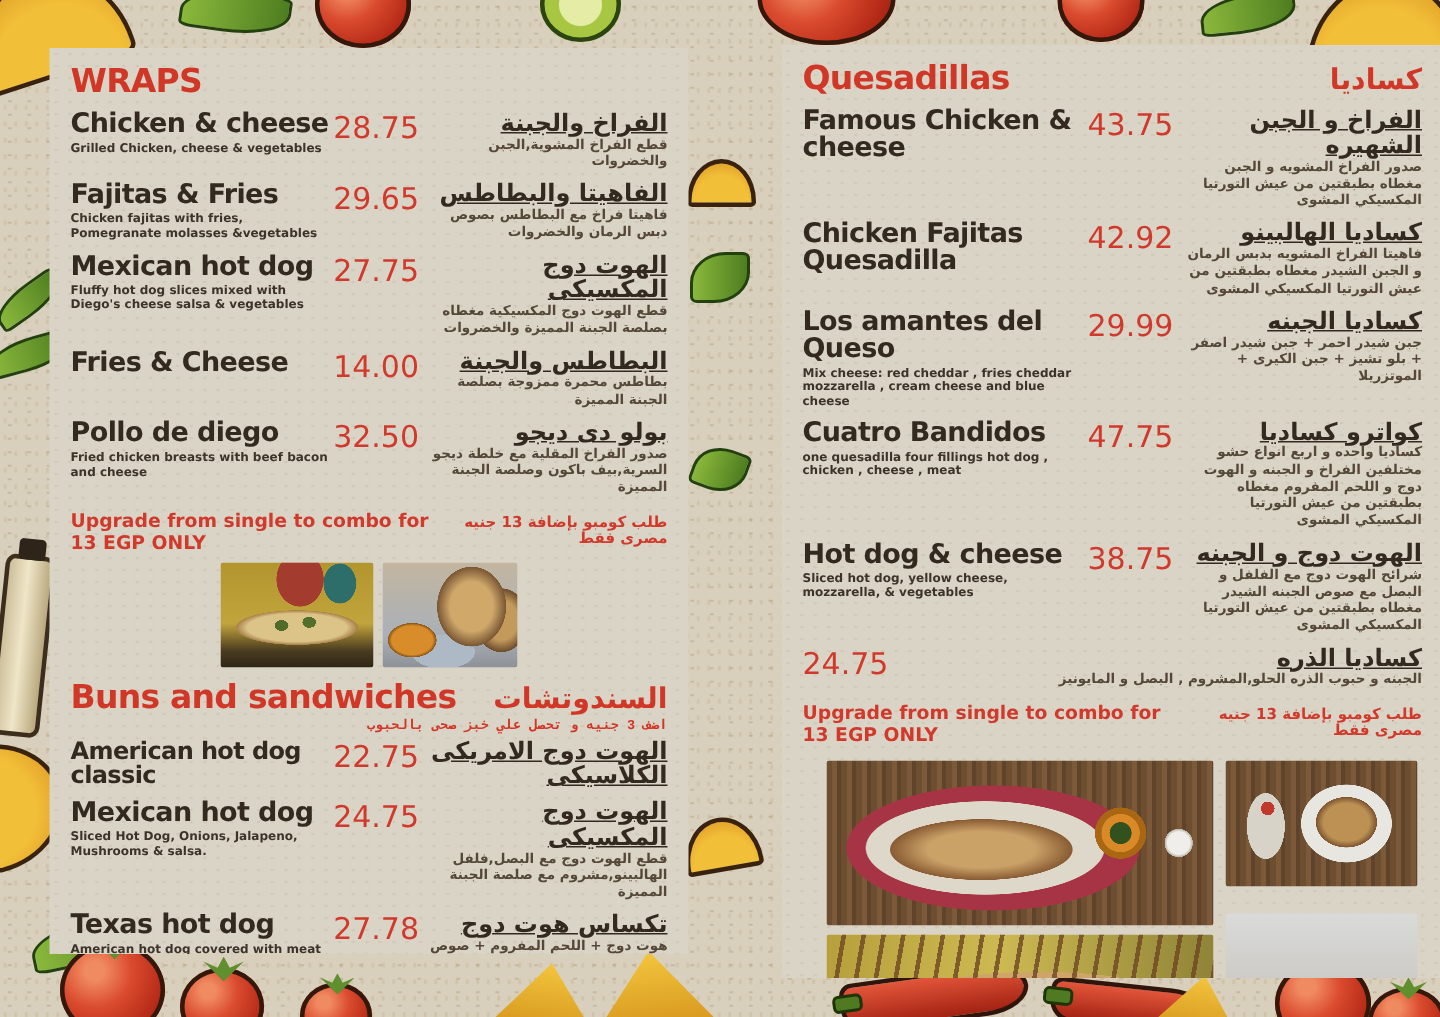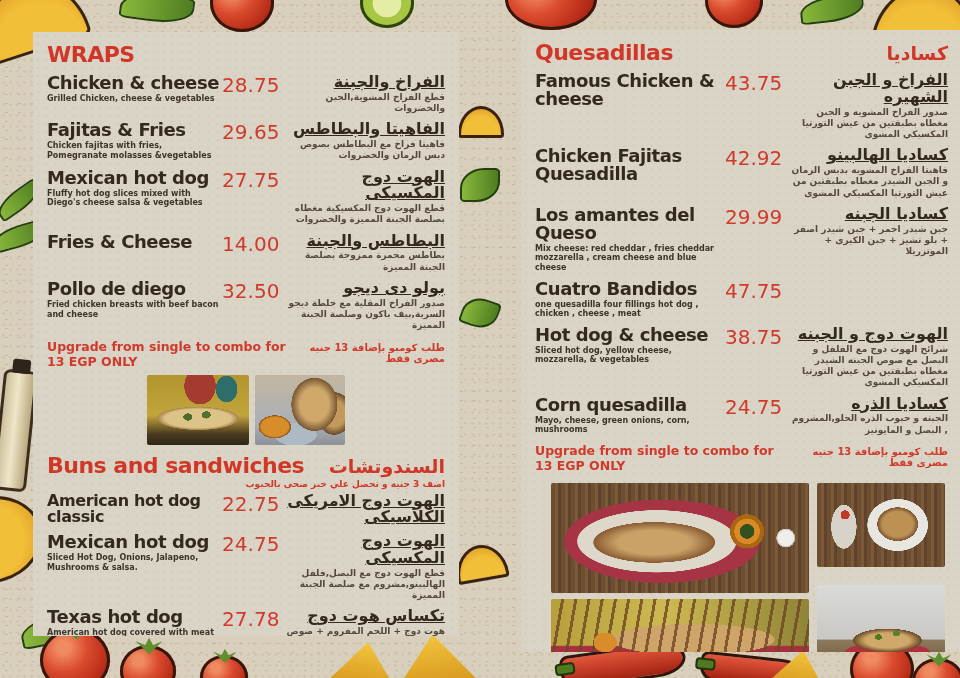--- a/index.html
+++ b/index.html
@@ -39,21 +39,21 @@
   .panel{position:absolute;z-index:1;background:#d9d4c6;
     background-image:radial-gradient(rgba(150,130,90,.12) 1px, transparent 1.2px);
     background-size:9px 8px;
     box-sizing:border-box;padding:8px 14px 0;overflow:hidden;}
   .panel.left{left:33px;top:32px;width:426px;height:604px;}
   .panel.right{left:521px;top:30px;width:441px;height:622px;}
   .sec-head{display:flex;justify-content:space-between;align-items:baseline;
     color:#d03727;font-weight:bold;margin:2px 0 7px;}
   .sec-head .en{font-size:22px;letter-spacing:-.5px;}
   .sec-head .ar{font-size:19px;}
-  .note-ar{text-align:right;direction:rtl;color:#d03727;font-size:9px;font-weight:bold;margin:-6px 0 4px;}
+  .note-ar{text-align:right;direction:rtl;color:#d03727;font-size:9px;font-weight:bold;margin:-6px 0 4px;font-family:Liberation Mono, monospace;}
   .item{display:flex;align-items:flex-start;margin-bottom:7px;}
   .col-en{width:44%;}
   .panel.right .col-en{width:46%;}
   .name{font-size:18px;font-weight:bold;line-height:1;color:#33291f;letter-spacing:-.4px;}
   .desc{font-size:8px;font-weight:bold;color:#3e3329;line-height:1.2;margin-top:2px;}
   .price{width:15%;font-size:20px;font-weight:normal;color:#d0392b;line-height:1;padding-top:1px;}
   .col-ar{flex:1;text-align:right;direction:rtl;}
   .name-ar{font-size:16px;font-weight:bold;color:#33291f;line-height:1.05;text-decoration:underline;}
   .desc-ar{font-size:9px;font-weight:bold;color:#564838;line-height:1.25;margin-top:1px;}
   .upgrade{display:flex;justify-content:space-between;align-items:baseline;
@@ -301,39 +301,39 @@
         <div class="desc-ar">جبن شيدر احمر + جبن شيدر اصفر + بلو تشيز + جبن الكيرى + الموتزريلا</div>
       </div>
     </div>
 
     <div class="item">
       <div class="col-en">
         <div class="name">Cuatro Bandidos</div>
         <div class="desc">one quesadilla four fillings hot dog , chicken , cheese , meat</div>
       </div>
       <div class="price">47.75</div>
+      <div class="col-ar">
+        <div class="name-ar">كواترو كساديا</div>
+        <div class="desc-ar">كساديا واحده و اربع انواع حشو مختلفين الفراخ و الجبنه و الهوت دوج و اللحم المفروم مغطاه بطبقتين من عيش التورتيا المكسيكي المشوى</div>
+      </div>
     </div>
 
     <div class="item">
       <div class="col-en">
         <div class="name">Hot dog &amp; cheese</div>
         <div class="desc">Sliced hot dog, yellow cheese, mozzarella, &amp; vegetables</div>
       </div>
       <div class="price">38.75</div>
       <div class="col-ar">
         <div class="name-ar">الهوت دوج و الجبنه</div>
         <div class="desc-ar">شرائح الهوت دوج مع الفلفل و البصل مع صوص الجبنه الشيدر مغطاه بطبقتين من عيش التورتيا المكسيكي المشوى</div>
       </div>
     </div>
 
     <div class="item">
-      <div class="col-en">
-        <div class="name">Corn quesadilla</div>
-        <div class="desc">Mayo, cheese, green onions, corn, mushrooms</div>
-      </div>
       <div class="price">24.75</div>
       <div class="col-ar">
         <div class="name-ar">كساديا الذره</div>
         <div class="desc-ar">الجبنه و حبوب الذره الحلو,المشروم , البصل و المايونيز</div>
       </div>
     </div>
 
     <div class="upgrade">
       <span class="en">Upgrade from single to combo for 13 EGP ONLY</span>
       <span class="ar">طلب كومبو بإضافة 13 جنيه مصرى فقط</span>

